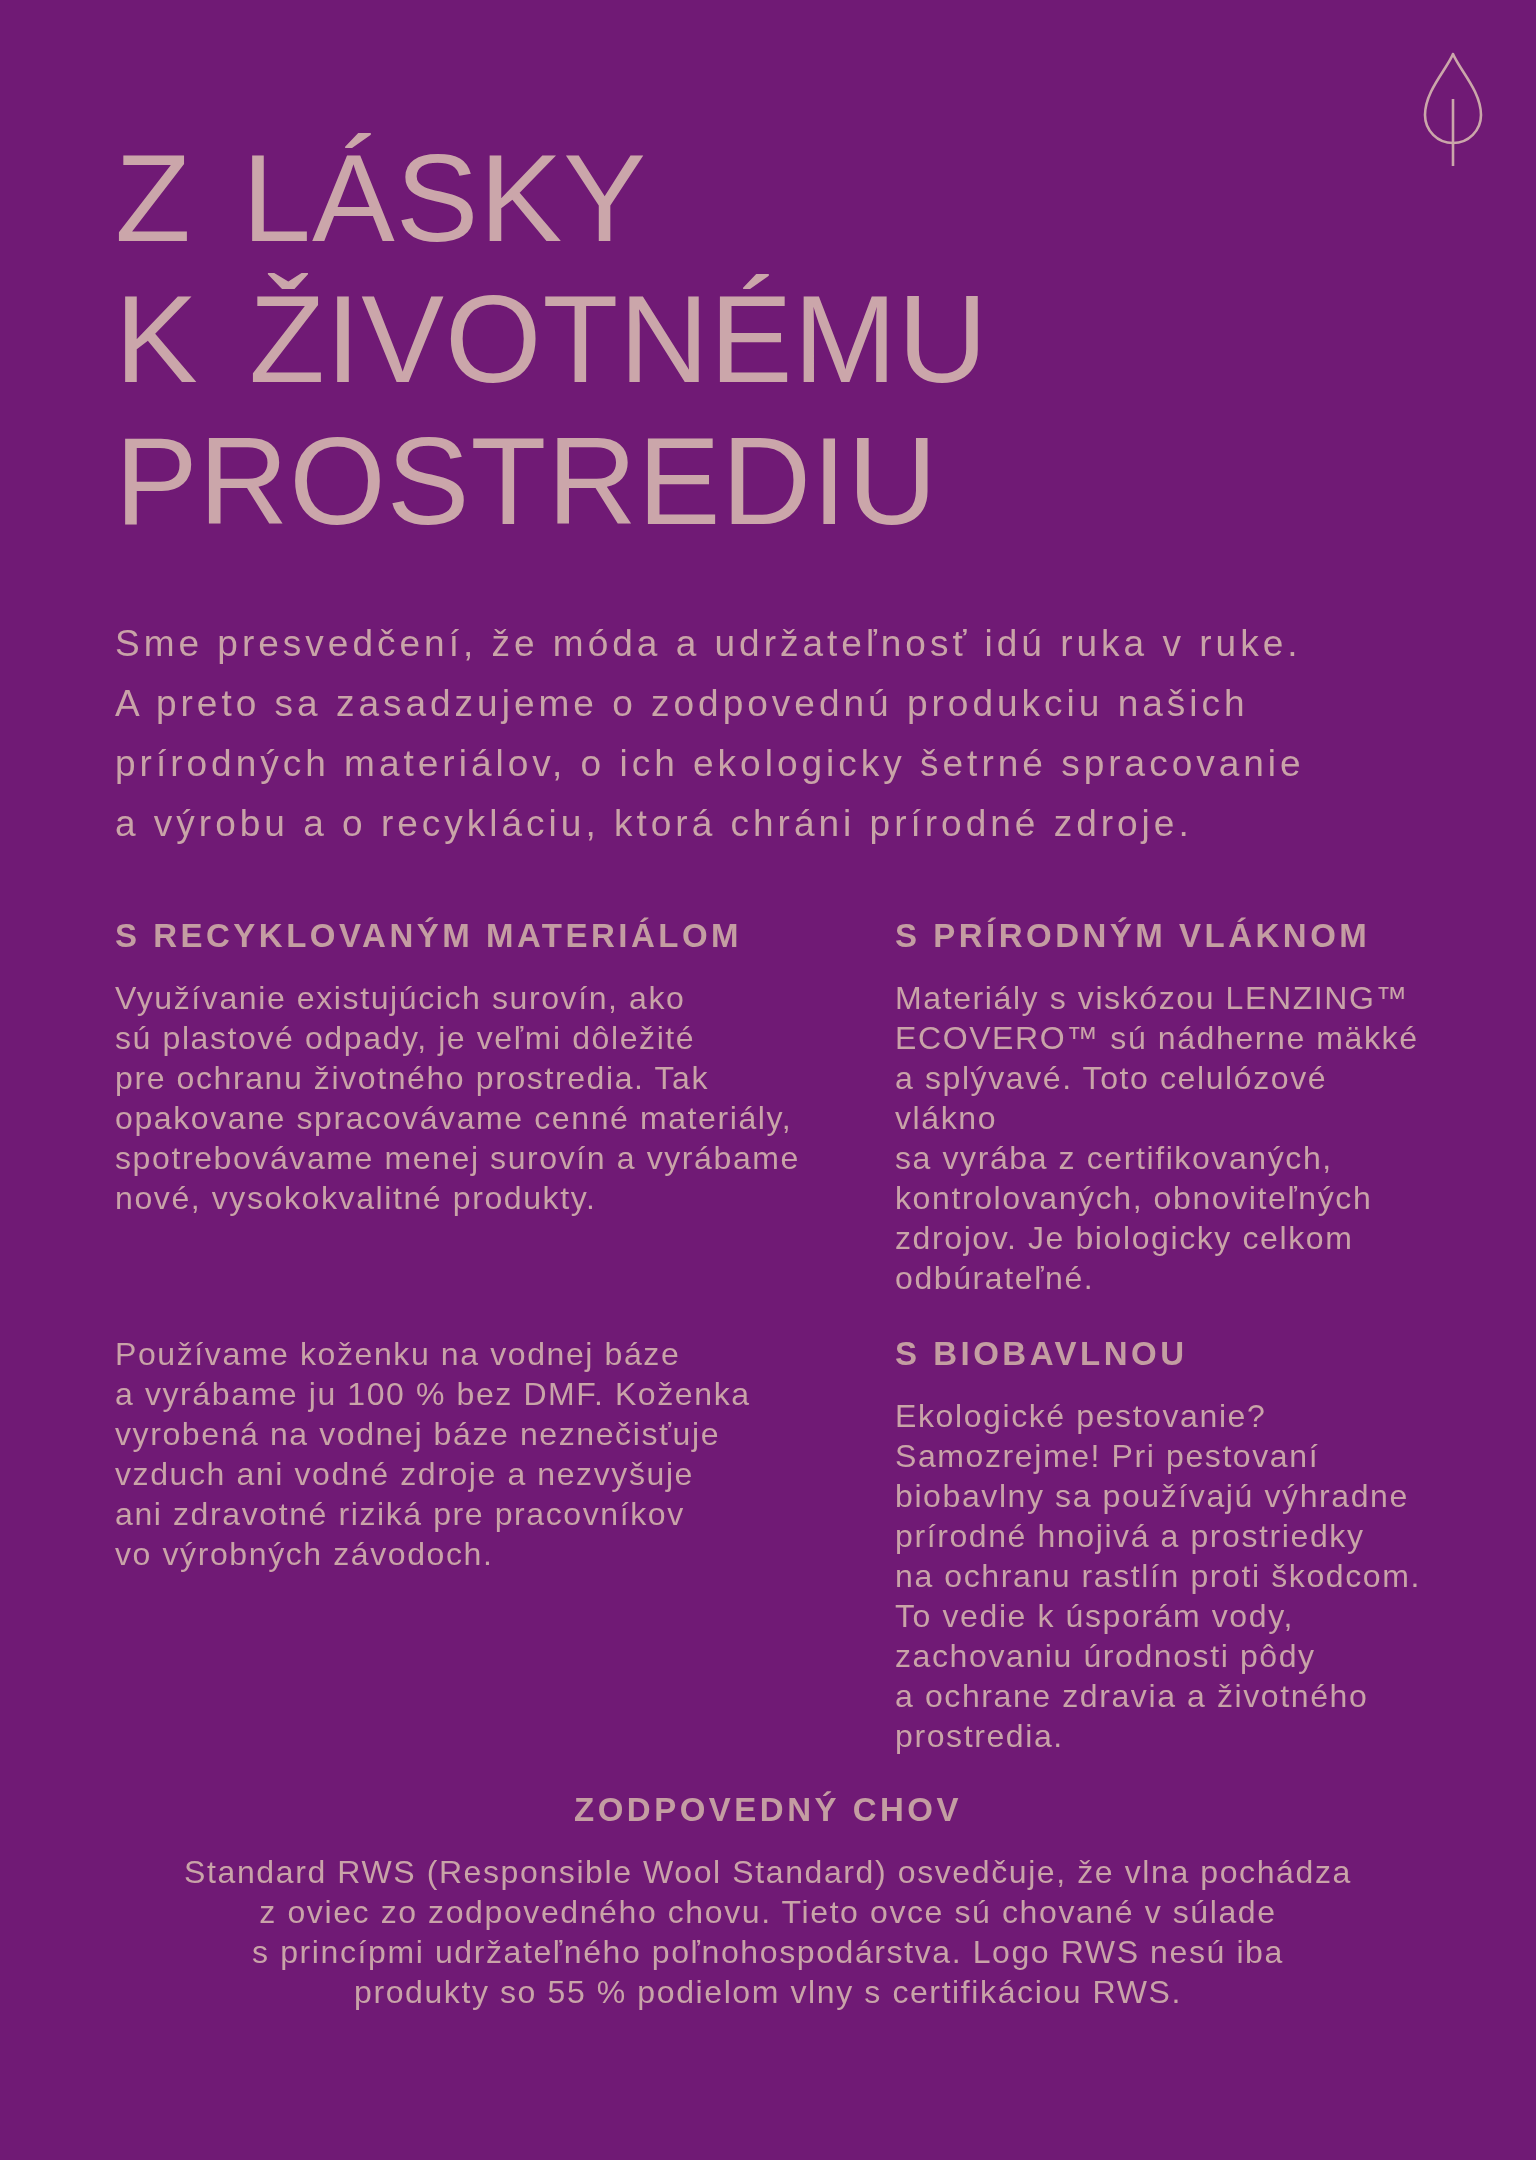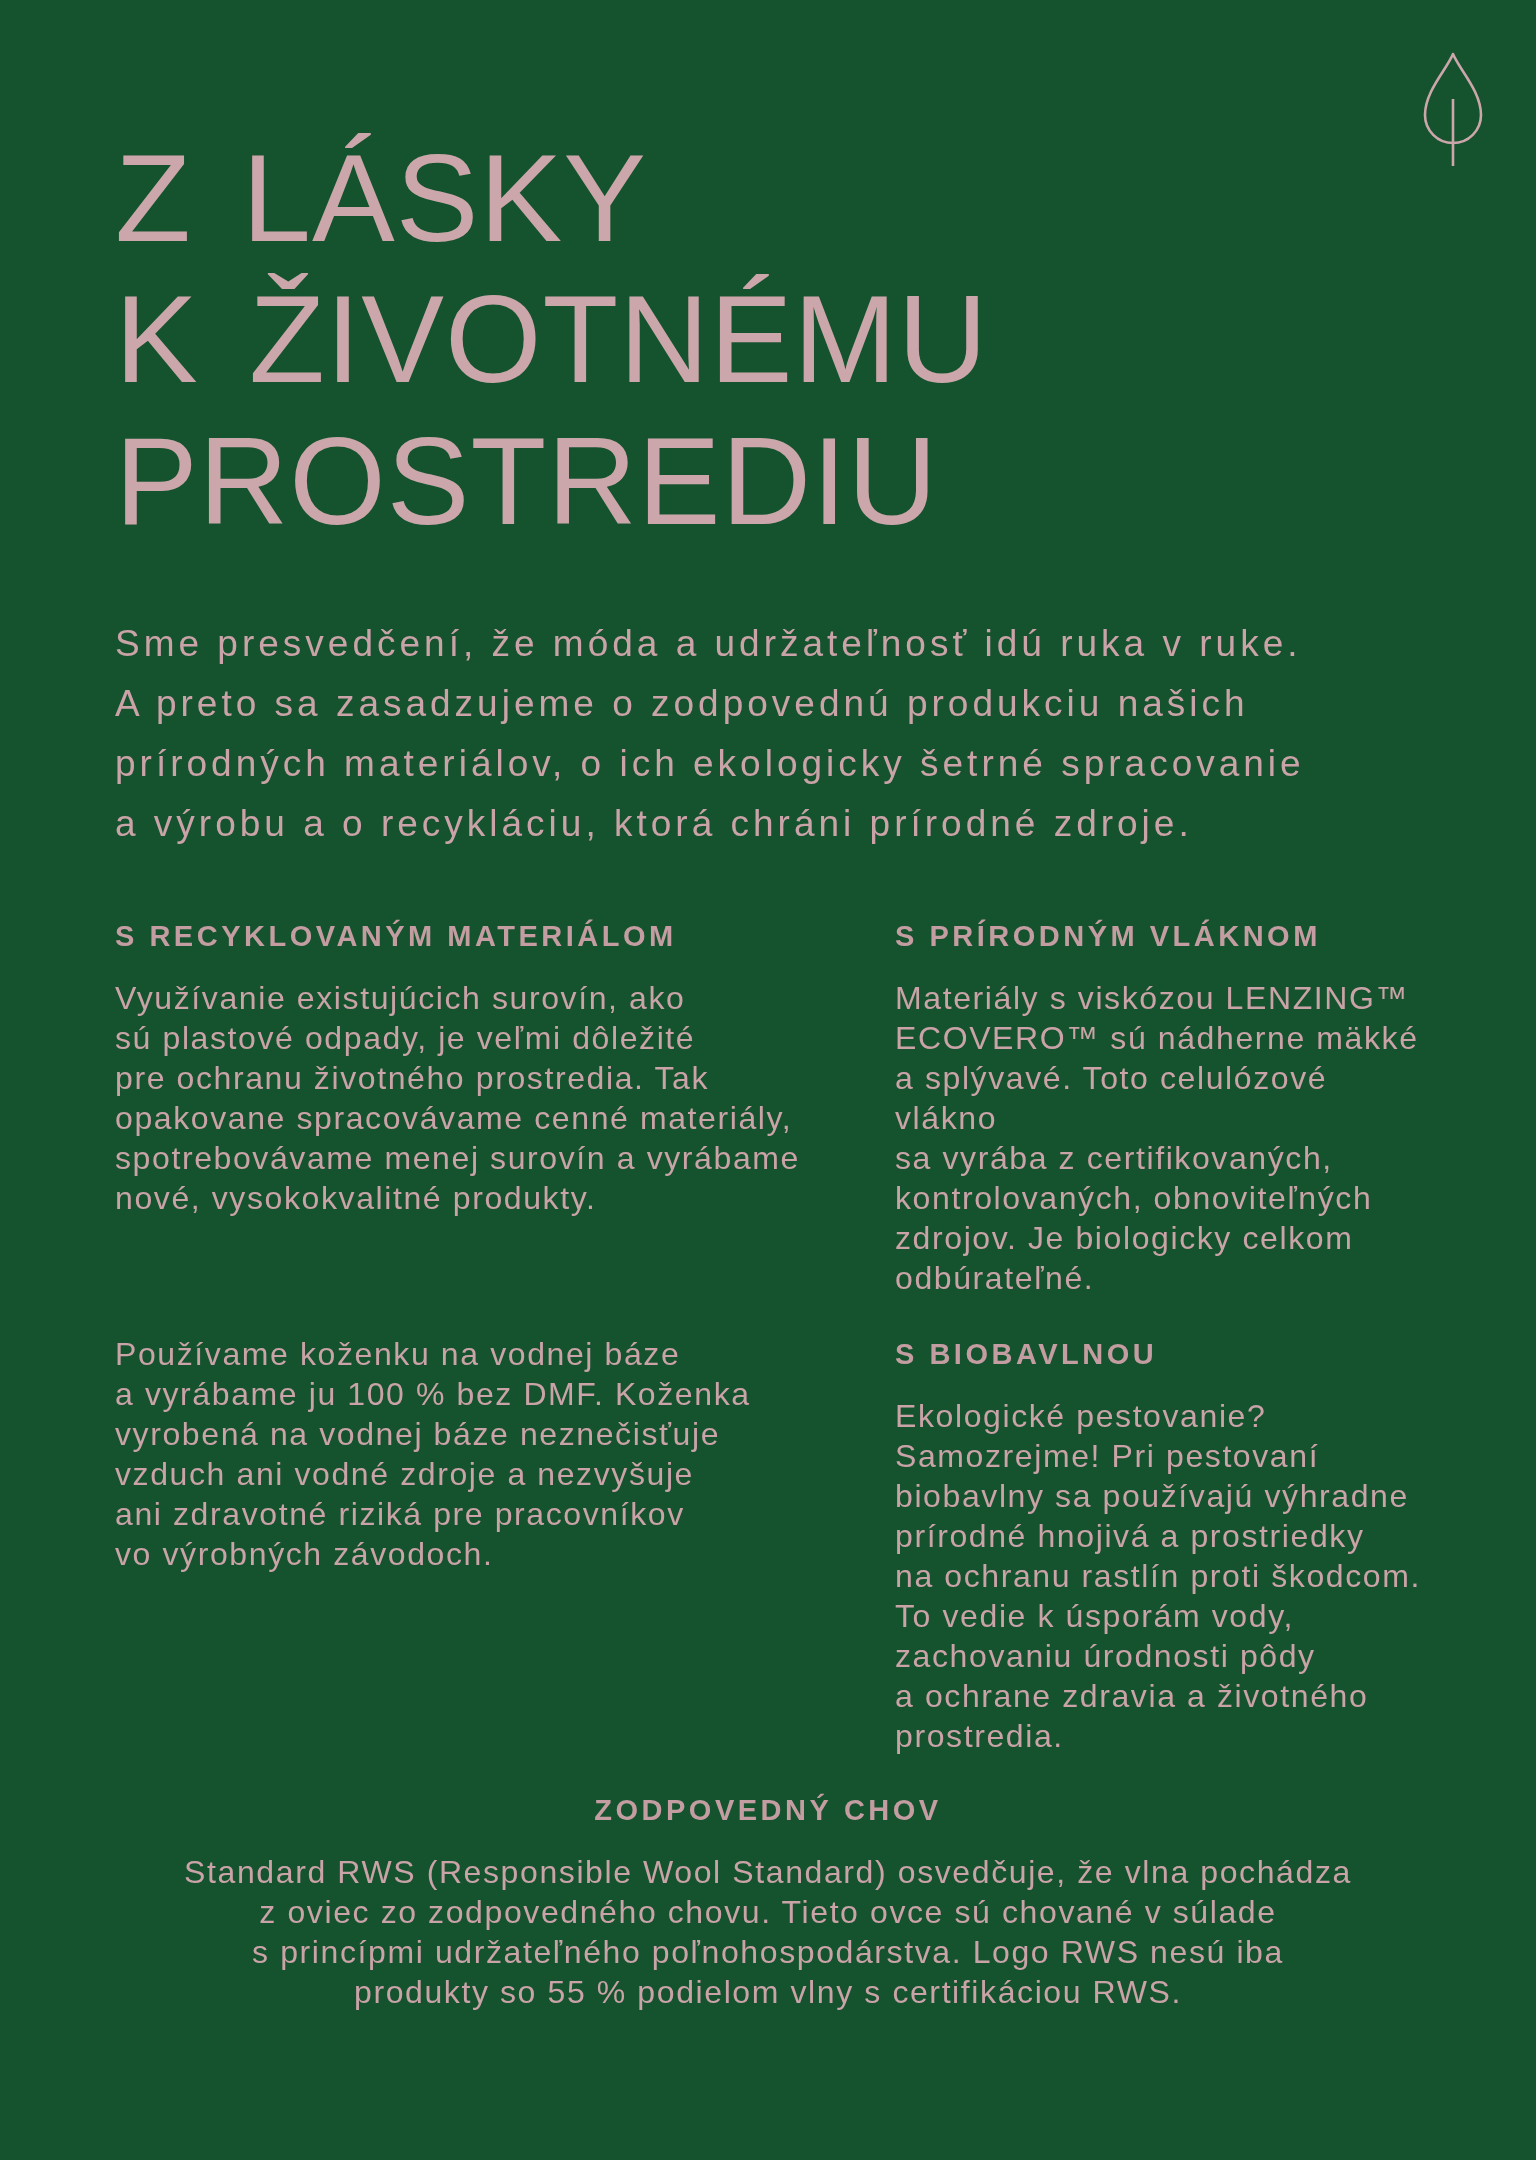--- a/index.html
+++ b/index.html
@@ -4,21 +4,21 @@
 <style>
   * { margin: 0; padding: 0; box-sizing: border-box; }
   html, body { background: #ffffff; }
   body { font-family: "Liberation Sans", sans-serif; }
 
   .page {
     position: relative;
     width: 1536px;
     height: 2160px;
     margin: 0 auto;
-    background: #14532d;
+    background: #701a75;
     overflow: hidden;
   }
 
   .leaf {
     position: absolute;
     top: 52px;
     right: 52px;
     width: 62px;
     height: 116px;
   }
@@ -49,21 +49,21 @@
   }
 
   .columns {
     margin-top: 62px;
     display: grid;
     grid-template-columns: 780px 1fr;
     row-gap: 36px;
   }
 
   .section h2 {
-    font-size: 29px;
+    font-size: 33px;
     line-height: 40px;
     font-weight: 700;
     letter-spacing: 3.5px;
     color: #c49da2;
     margin-bottom: 22px;
     text-transform: uppercase;
   }
 
   .section p {
     font-size: 32px;

